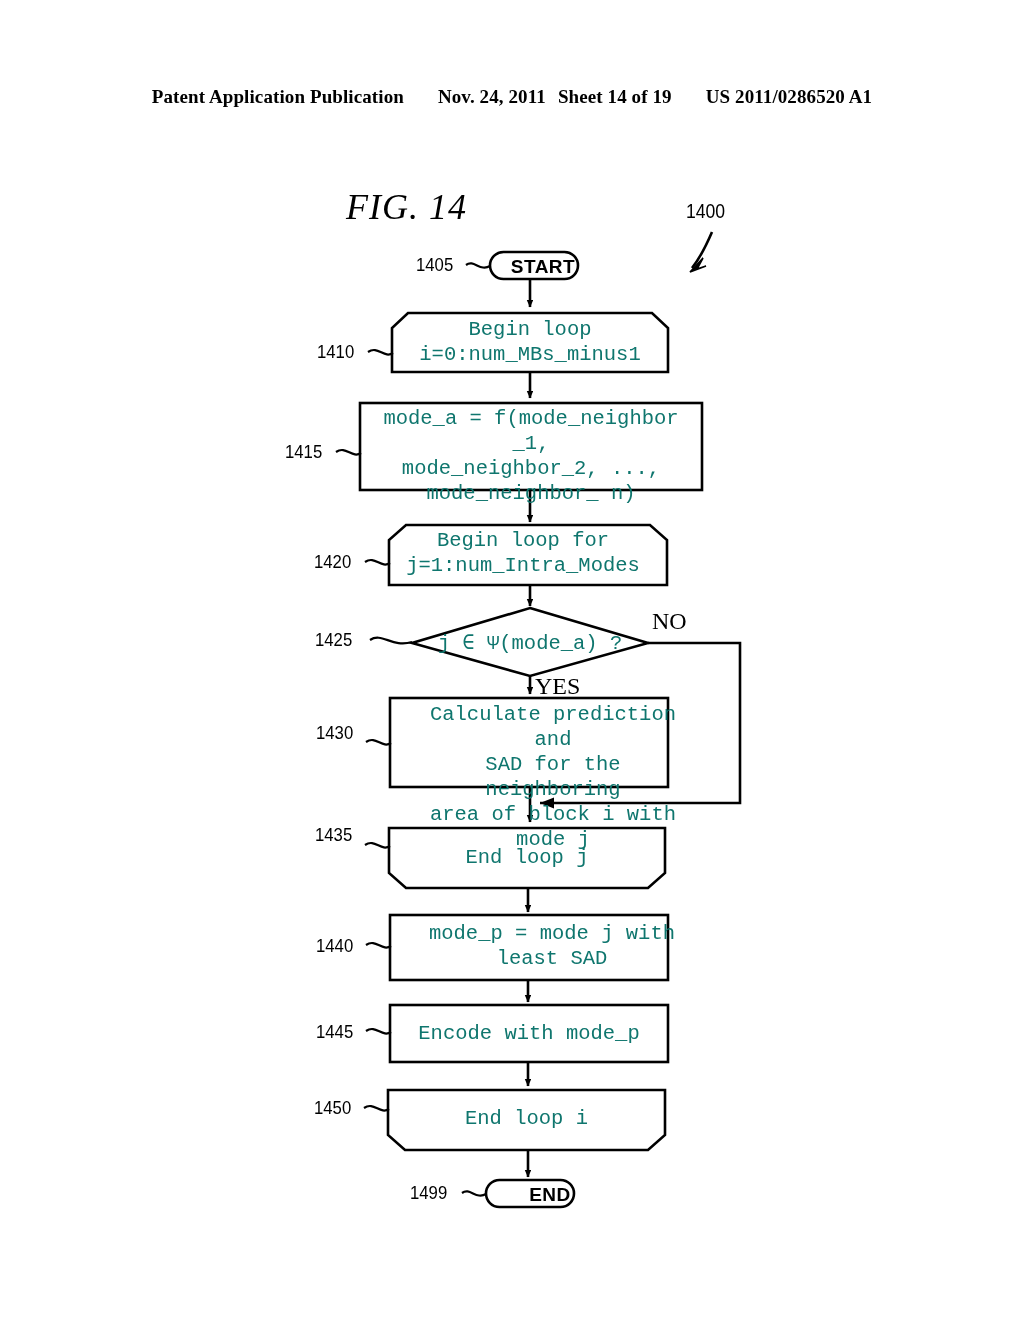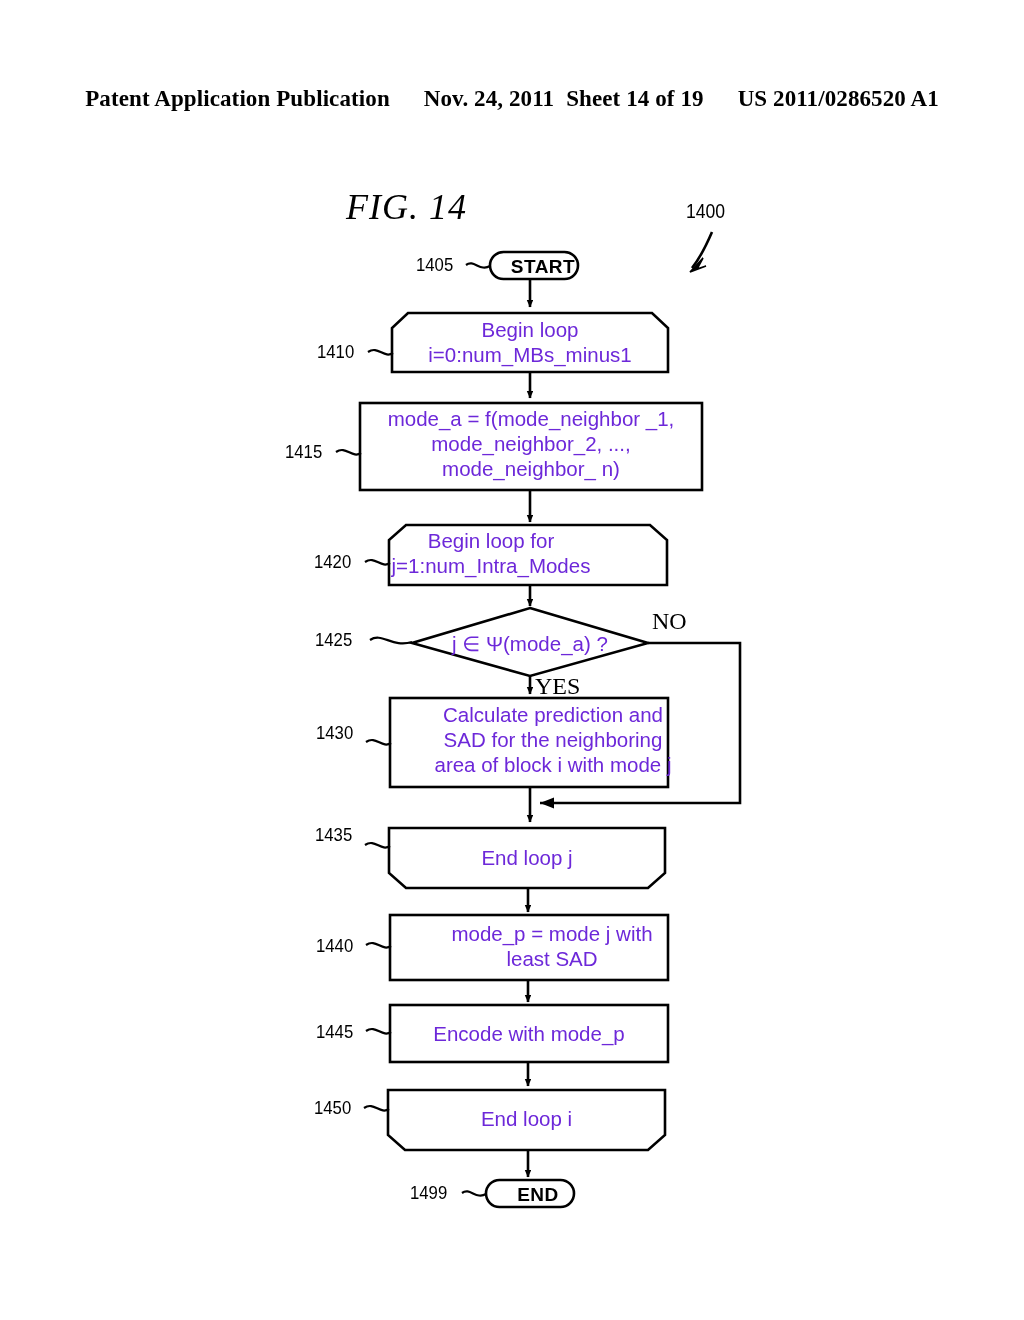--- a/index.html
+++ b/index.html
@@ -20,21 +20,21 @@
   #pub-header {
     position: absolute;
     top: 86px;
     left: 0;
     width: 1024px;
     display: flex;
     justify-content: center;
     align-items: baseline;
     font-family: "Liberation Serif", serif;
     font-weight: bold;
-    font-size: 23px;
+    font-size: 19px;
     letter-spacing: 0.1px;
     white-space: nowrap;
   }
   #pub-header .hdr-seg { display: inline-block; }
   #pub-header .gap-a { width: 34px; }
   #pub-header .gap-b { width: 12px; }
   #pub-header .gap-c { width: 34px; }
 
   
   #fig-label {
@@ -54,24 +54,24 @@
     left: 0;
     top: 0;
     width: 1024px;
     height: 1320px;
   }
 
   
   .node-text {
     position: absolute;
     text-align: center;
-    font-family: Liberation Sans, sans-serif;
+    font-family: Liberation Mono, monospace;
     font-size: 20.5px;
     line-height: 25px;
-    color: #6d28d9;
+    color: #0f766e;
     white-space: pre-line;
     pointer-events: none;
   }
   .term-text {
     position: absolute;
     text-align: center;
     font-family: "Liberation Sans", sans-serif;
     font-weight: bold;
     font-size: 19px;
     letter-spacing: 0.5px;
@@ -182,21 +182,21 @@
 <div class="ref-num" style="left:317px; top:341px;">1410</div>
 <div class="node-text" style="left:392px; top:317px; width:276px;">Begin loop
 i=0:num_MBs_minus1</div>
 
 <div class="ref-num" style="left:285px; top:441px;">1415</div>
 <div class="node-text" style="left:360px; top:406px; width:342px;">mode_a = f(mode_neighbor _1,
 mode_neighbor_2, ...,
 mode_neighbor_ n)</div>
 
 <div class="ref-num" style="left:314px; top:551px;">1420</div>
-<div class="node-text" style="left:370px; top:528px; width:242px;">Begin loop for
+<div class="node-text" style="left:402px; top:528px; width:242px;">Begin loop for
 j=1:num_Intra_Modes</div>
 
 <div class="ref-num" style="left:315px; top:629px;">1425</div>
 <div class="node-text" style="left:412px; top:631px; width:236px;">j ∈ Ψ(mode_a) ?</div>
 <div class="branch-label" style="left:652px; top:608px;">NO</div>
 <div class="branch-label" style="left:535px; top:673px;">YES</div>
 
 <div class="ref-num" style="left:316px; top:722px;">1430</div>
 <div class="node-text" style="left:390px; top:702px; width:278px;margin-left:24px;">Calculate prediction and
 SAD for the neighboring
@@ -209,13 +209,13 @@
 <div class="node-text" style="left:390px; top:921px; width:324px;">mode_p = mode j with
 least SAD</div>
 
 <div class="ref-num" style="left:316px; top:1021px;">1445</div>
 <div class="node-text" style="left:390px; top:1021px; width:278px;">Encode with mode_p</div>
 
 <div class="ref-num" style="left:314px; top:1097px;">1450</div>
 <div class="node-text" style="left:388px; top:1106px; width:277px;">End loop i</div>
 
 <div class="ref-num" style="left:410px; top:1182px;">1499</div>
-<div class="term-text" style="left:486px; top:1184px; width:104px;">END</div>
+<div class="term-text" style="left:486px; top:1184px; width:104px;padding-left:12px;">END</div>
 
 </body></html>

